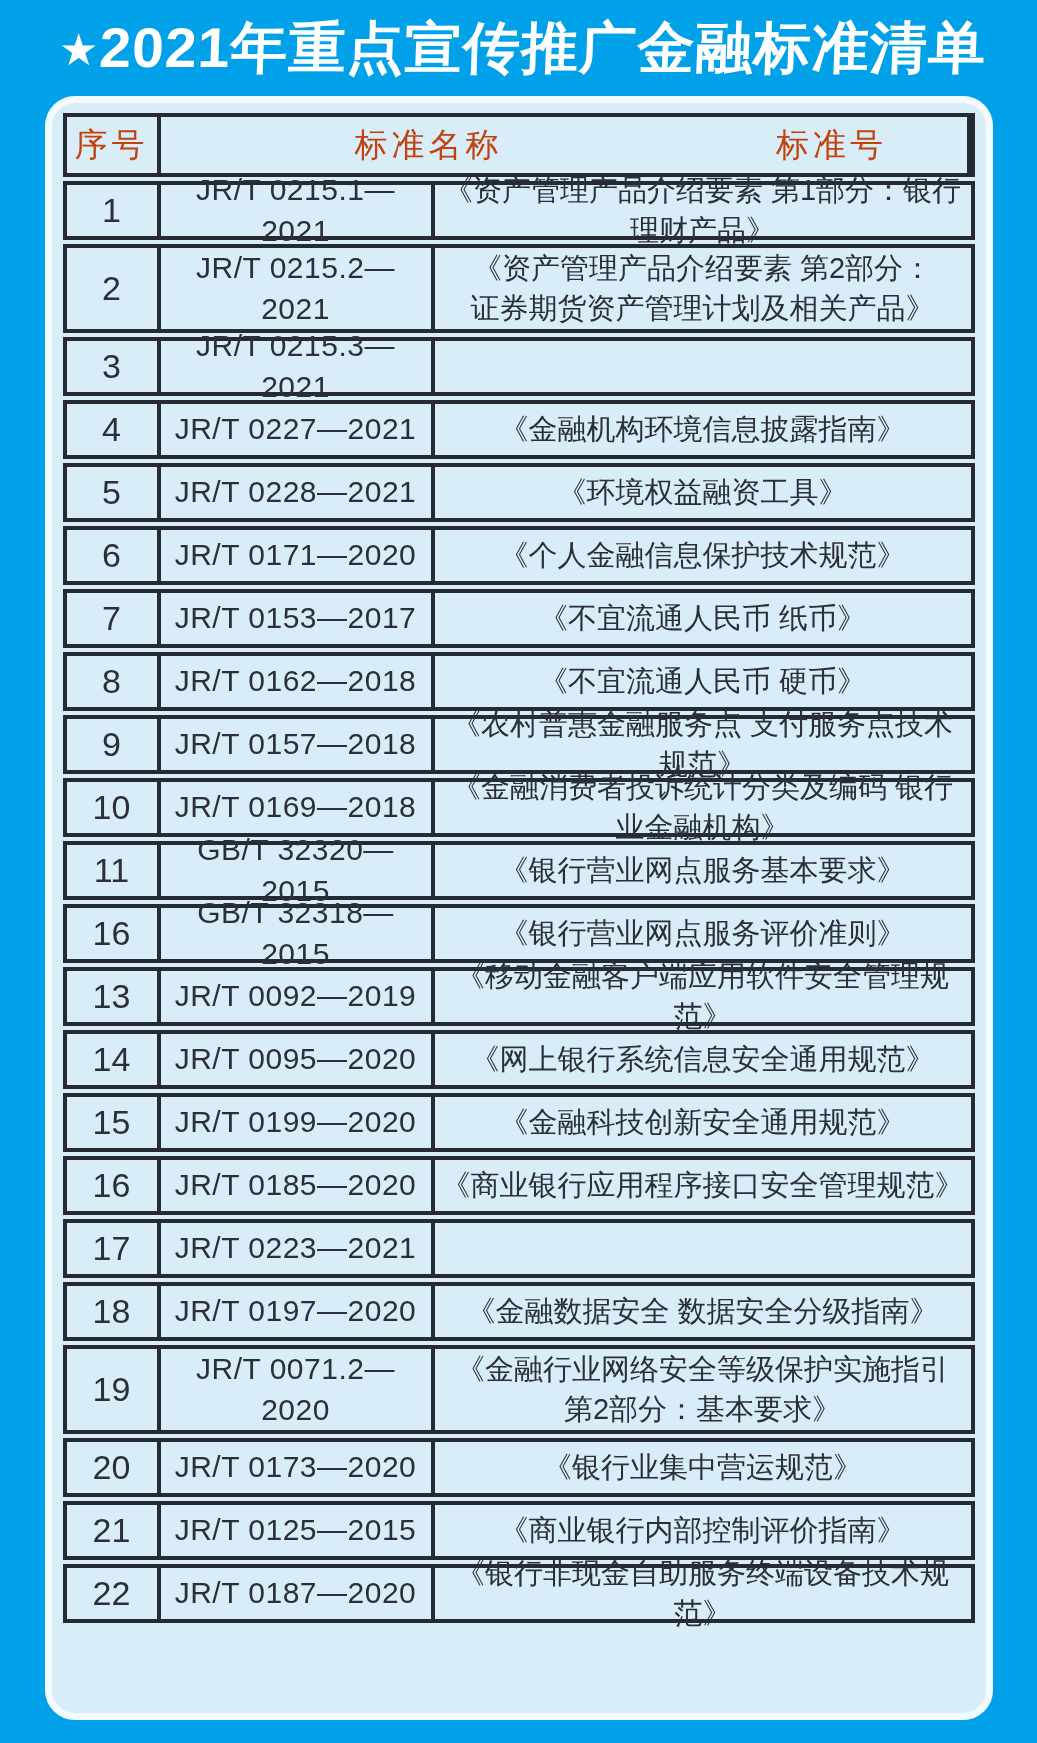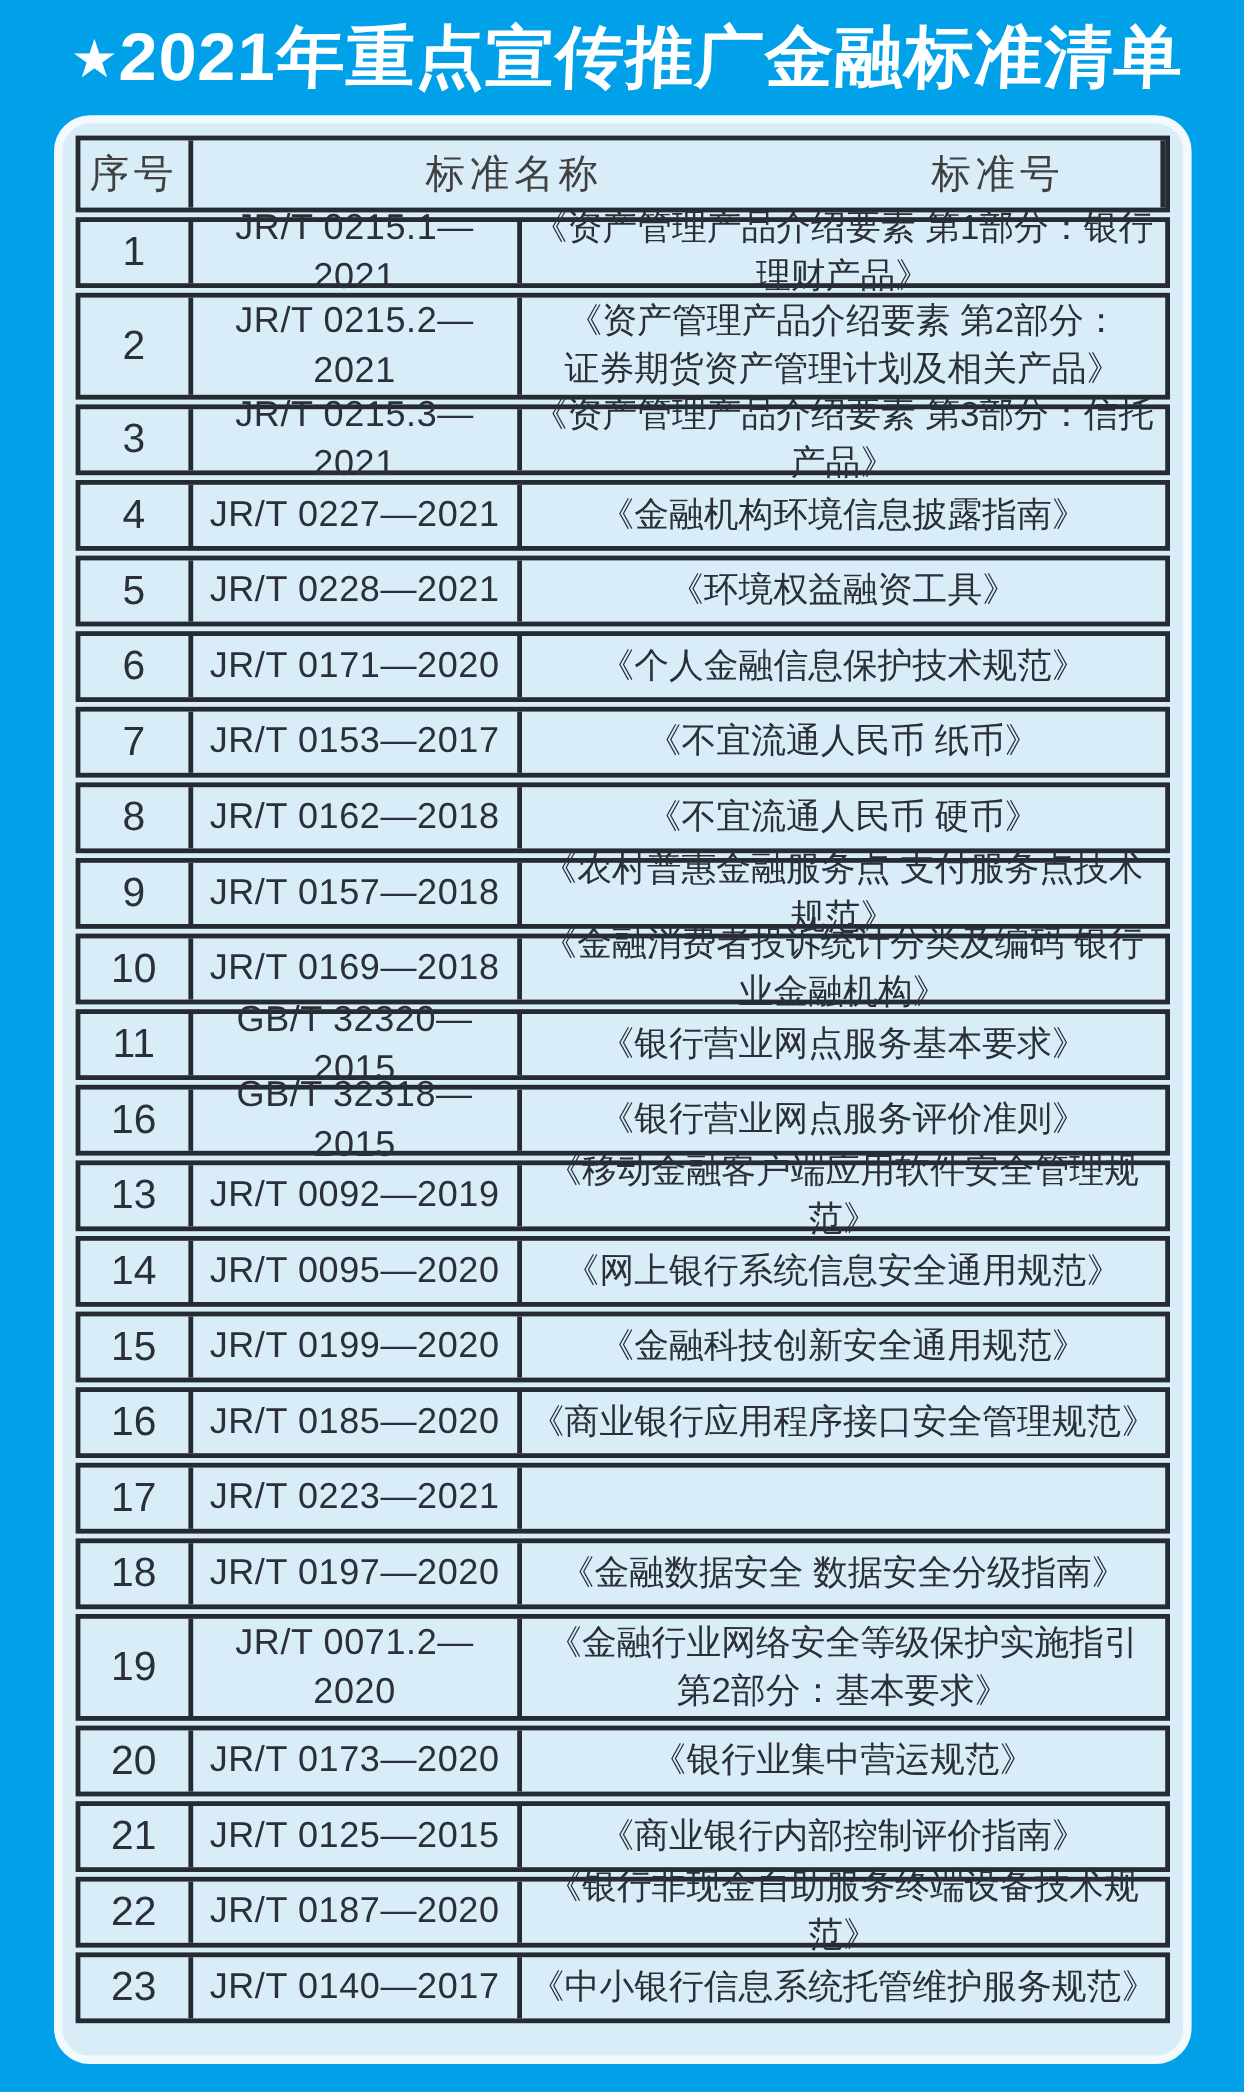--- a/index.html
+++ b/index.html
@@ -73,21 +73,21 @@
     text-align: center;
     color: #2B3038;
     white-space: pre-line;
     line-height: 1.35;
     padding: 0 6px;
   }
   .col-no   { width: 94px;  font-size: 34px; }
   .col-std  { width: 274px; font-size: 30px; letter-spacing: 0.5px; }
   .col-name { flex: 1;      font-size: 29px; }
   .col-no, .col-std { border-right: 4px solid #262B33; }
-  .row.header .cell { font-size: 33px; letter-spacing: 4px; color: #404040; }
+  .row.header .cell { font-size: 33px; letter-spacing: 4px; color: #c2410c; }
 </style>
 </head>
 <body>
 
 <div class="page">
 
   <div class="title-bar">
     <span class="title-star">★</span>
     <span class="title-text">2021年重点宣传推广金融标准清单</span>
   </div>
@@ -107,21 +107,20 @@
         </div>
         <div class="row tall">
           <div class="cell col-no">2</div>
           <div class="cell col-std">JR/T 0215.2—2021</div>
           <div class="cell col-name">《资产管理产品介绍要素 第2部分：
 证券期货资产管理计划及相关产品》</div>
         </div>
         <div class="row">
           <div class="cell col-no">3</div>
           <div class="cell col-std">JR/T 0215.3—2021</div>
-          <div class="cell col-name">《资产管理产品介绍要素 第3部分：信托产品》</div>
         </div>
         <div class="row">
           <div class="cell col-no">4</div>
           <div class="cell col-std">JR/T 0227—2021</div>
           <div class="cell col-name">《金融机构环境信息披露指南》</div>
         </div>
         <div class="row">
           <div class="cell col-no">5</div>
           <div class="cell col-std">JR/T 0228—2021</div>
           <div class="cell col-name">《环境权益融资工具》</div>
@@ -204,21 +203,16 @@
         <div class="row">
           <div class="cell col-no">21</div>
           <div class="cell col-std">JR/T 0125—2015</div>
           <div class="cell col-name">《商业银行内部控制评价指南》</div>
         </div>
         <div class="row">
           <div class="cell col-no">22</div>
           <div class="cell col-std">JR/T 0187—2020</div>
           <div class="cell col-name">《银行非现金自助服务终端设备技术规范》</div>
         </div>
-        <div class="row">
-          <div class="cell col-no">23</div>
-          <div class="cell col-std">JR/T 0140—2017</div>
-          <div class="cell col-name">《中小银行信息系统托管维护服务规范》</div>
-        </div>
       </div>
   </div>
 
 </div>
 
 </body></html>

